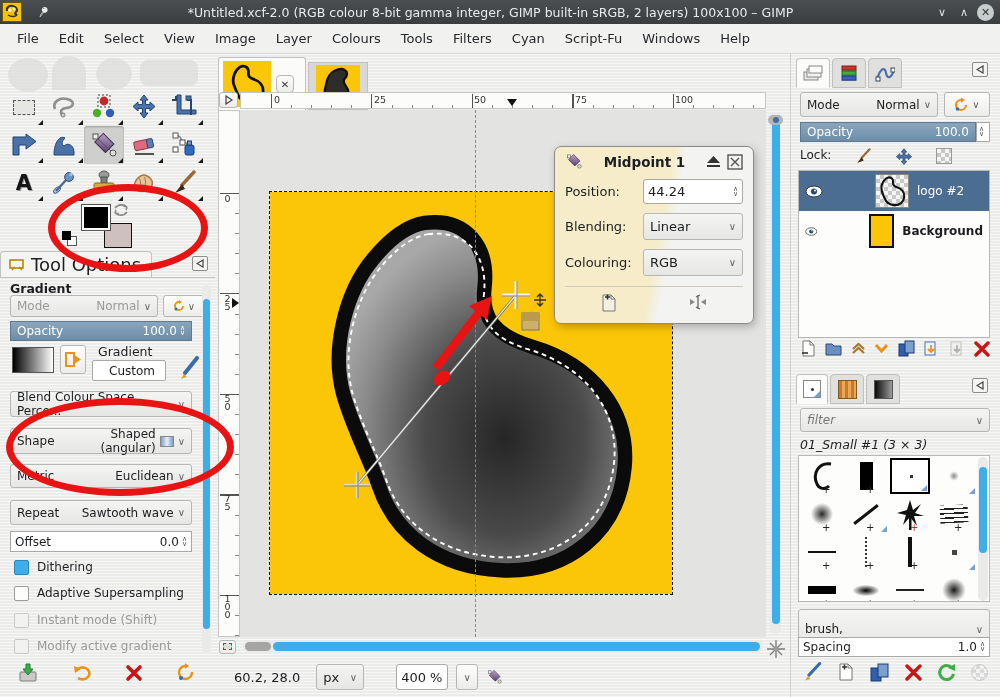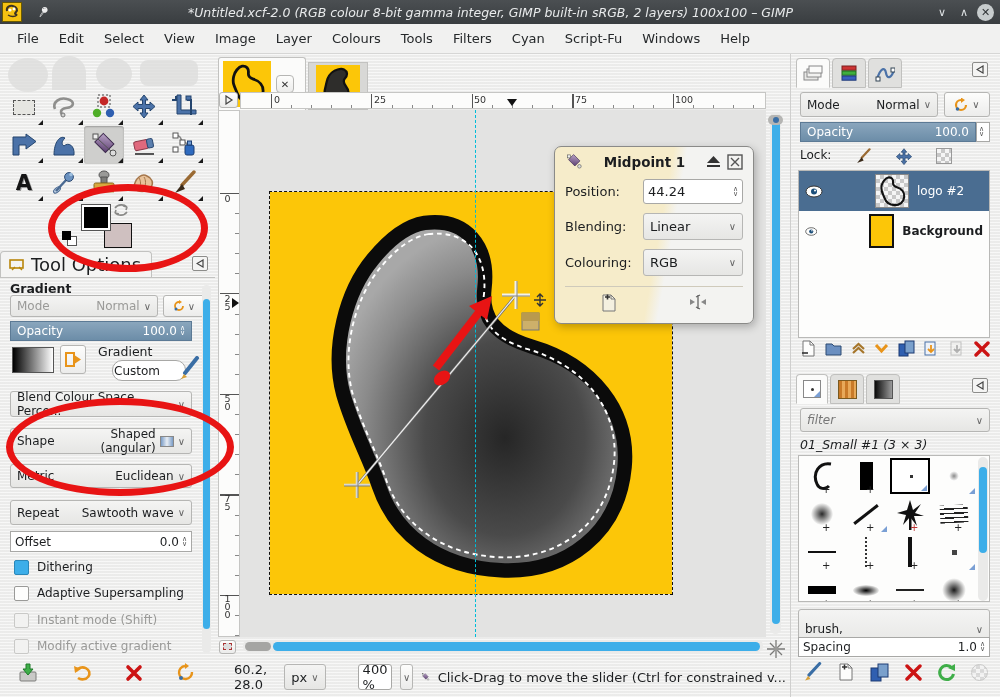--- a/index.html
+++ b/index.html
@@ -7,21 +7,21 @@
   body { position:relative; background:#f0f0ef; font-size:12px; color:#1c1e20;
          background-image:repeating-linear-gradient(0deg, rgba(255,255,255,.5) 0 1px, rgba(0,0,0,.02) 1px 3px); }
   .abs { position:absolute; }
 
   
   #titlebar { left:0; top:0; width:1000px; height:24px; background:linear-gradient(#4b4f52,#393d40);
               display:flex; align-items:center; color:#e8eaeb; font-size:12.5px; }
   #titlebar .app-icon { width:20px; height:20px; margin-left:2px; background:#f5c211; border:1px solid #6b5a00;
               display:flex; align-items:center; justify-content:center; }
   #titlebar .pin { margin-left:14px; color:#eee; font-size:11px; transform:rotate(35deg); }
-  #titlebar .t { flex:1; text-align:center;font-style:italic; }
+  #titlebar .t { flex:1; text-align:center; }
   .winbtn { width:22px; text-align:center; color:#dfe3e5; font-size:11px; }
   .closebtn { width:17px; height:17px; border-radius:50%; background:#c7cccd; color:#2f3335; font-weight:bold;
               display:flex; align-items:center; justify-content:center; margin:0 6px 0 2px; font-size:11px; }
   #menubar { left:0; top:24px; width:1000px; height:30px; background:#f1f1f0; border-bottom:1px solid #d6d6d5;
              display:flex; align-items:center; padding-left:8px; gap:2px; }
   #menubar .mi { padding:4px 9px; font-size:13px; color:#25282a; }
 
   
   .btn { background:linear-gradient(#fdfdfc,#ececeb); border:1px solid #b6b6b4; border-radius:3px; }
   .combo { background:linear-gradient(#f4f4f3,#e6e6e4); border:1px solid #b6b6b4; border-radius:3px;
@@ -324,21 +324,21 @@
 </div>
 
 <div class="abs" style="left:12px;top:347px;width:42px;height:26px;background:linear-gradient(90deg,#000,#fff);border:1px solid #555;"></div>
 <div class="abs btn" style="left:60px;top:345px;width:26px;height:29px;">
   <svg width="22" height="22" viewBox="0 0 22 22" style="margin:3px 0 0 2px;">
       <rect x="3" y="4" width="8" height="13" fill="none" stroke="#e8941a" stroke-width="2"></rect>
       <polygon points="18,10.5 12,6.5 12,14.5" fill="#e8941a"></polygon>
     </svg>
 </div>
 <div class="abs" style="left:98px;top:344px;font-size:12.5px;">Gradient</div>
-<div class="abs" style="left:112px;top:360px;width:74px;height:21px;background:#fff;border:1px solid #a8a8a6;border-radius:10px;display:flex;align-items:center;padding:0 1px;">
+<div class="abs" style="left:92px;top:360px;width:74px;height:21px;background:#fff;border:1px solid #a8a8a6;border-radius:2px;display:flex;align-items:center;padding:0 16px;">
   <span>Custom</span>
 </div>
 <div class="abs" style="left:178px;top:356px;">
   <svg width="22" height="24" viewBox="0 0 22 24">
       <line x1="19" y1="2" x2="7" y2="17" stroke="#3a6ea5" stroke-width="4" stroke-linecap="round"></line>
       <polygon points="6,18 3,23 9,21" fill="#d8a13a"></polygon>
     </svg>
 </div>
 
 <div class="to-row combo" style="top:391px;height:26px;width:182px;">
@@ -605,21 +605,20 @@
     <defs>
         <linearGradient id="pg3" x1="0" y1="0" x2="1" y2="1">
           <stop offset="0" stop-color="#b9a3c6"></stop>
           <stop offset="1" stop-color="#5d3f72"></stop>
         </linearGradient>
       </defs>
     <rect x="7" y="6" width="15" height="12" fill="url(#pg3)" stroke="#3c2a4d" transform="rotate(45 15 13)"></rect>
     <rect x="4" y="3" width="5" height="5" fill="#efefef" stroke="#555"></rect>
       <circle cx="24" cy="22" r="3" fill="#dcdcdc" stroke="#555"></circle>
   </svg>
-  <span style="white-space:nowrap;">Click-Drag to move the slider (Ctrl for constrained v...</span>
 </div>
 
 <div id="rightdock" class="abs"></div>
 
 <div class="dtab active" style="left:796px;top:58px;">
   <svg width="20" height="18" viewBox="0 0 20 18">
       <rect x="1" y="8" width="14" height="8" fill="#e8e8e6" stroke="#888"></rect>
       <rect x="4" y="5" width="14" height="8" fill="#f2f2f0" stroke="#888"></rect>
       <rect x="6" y="2" width="13" height="7" fill="#fbfbfa" stroke="#888"></rect>
     </svg>

